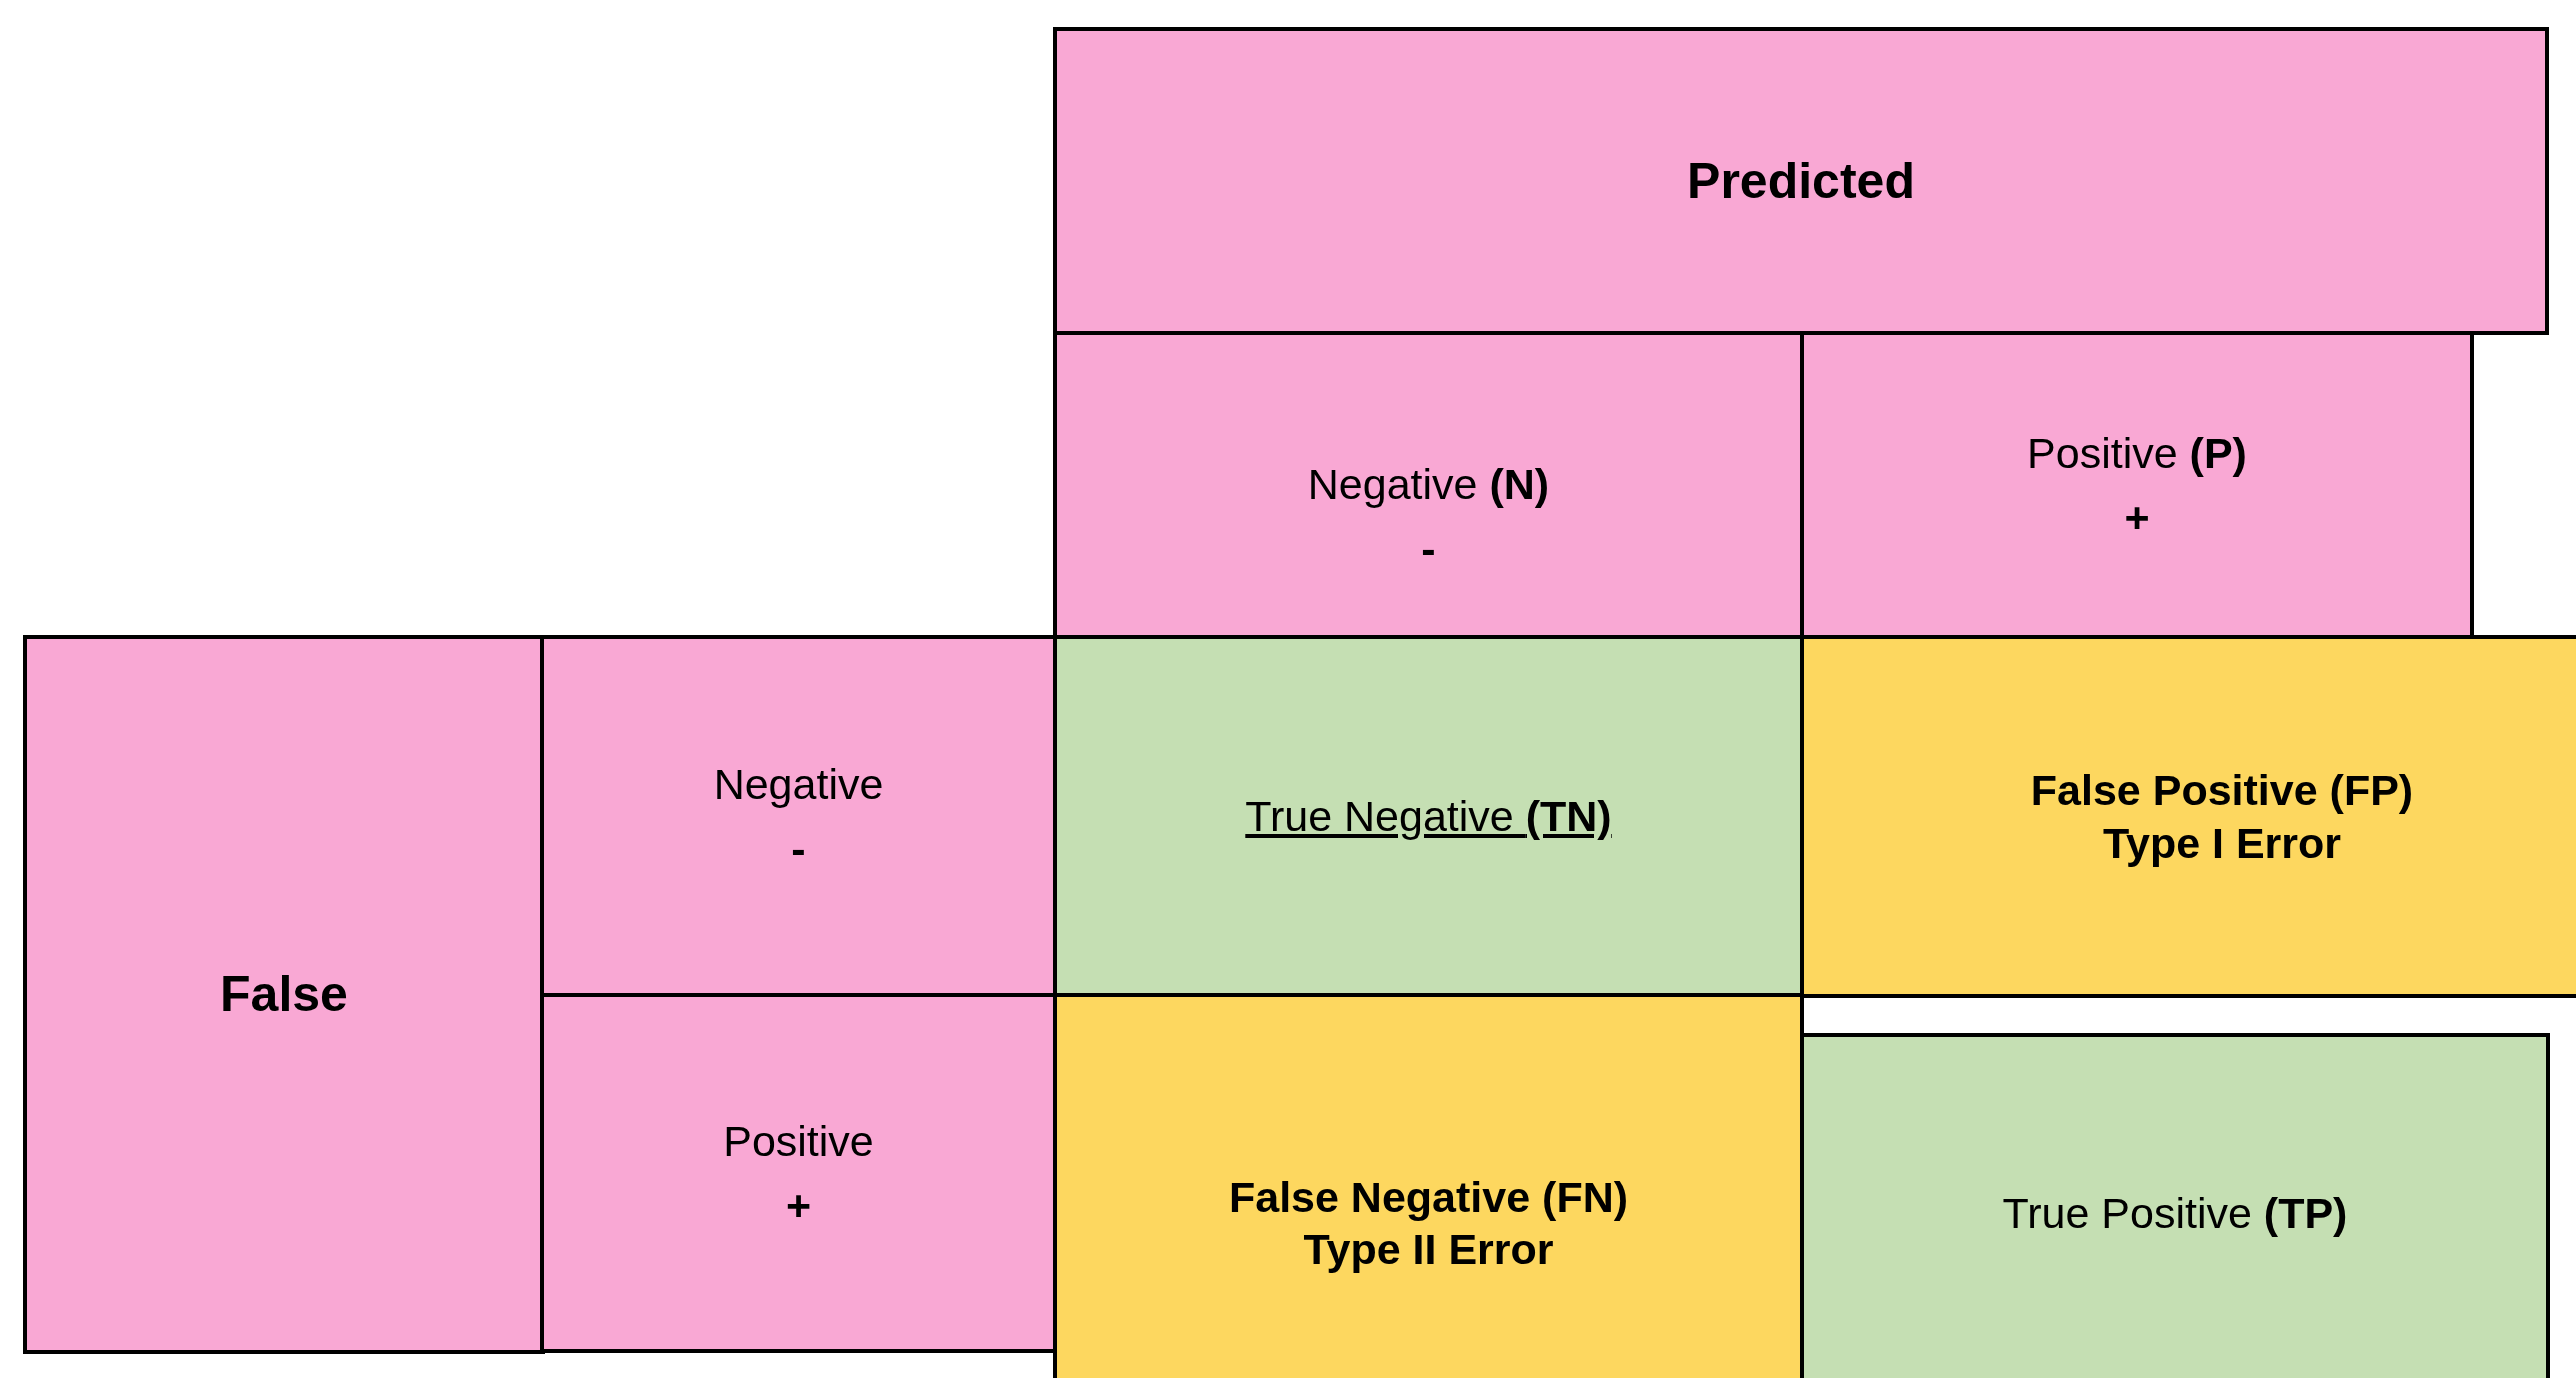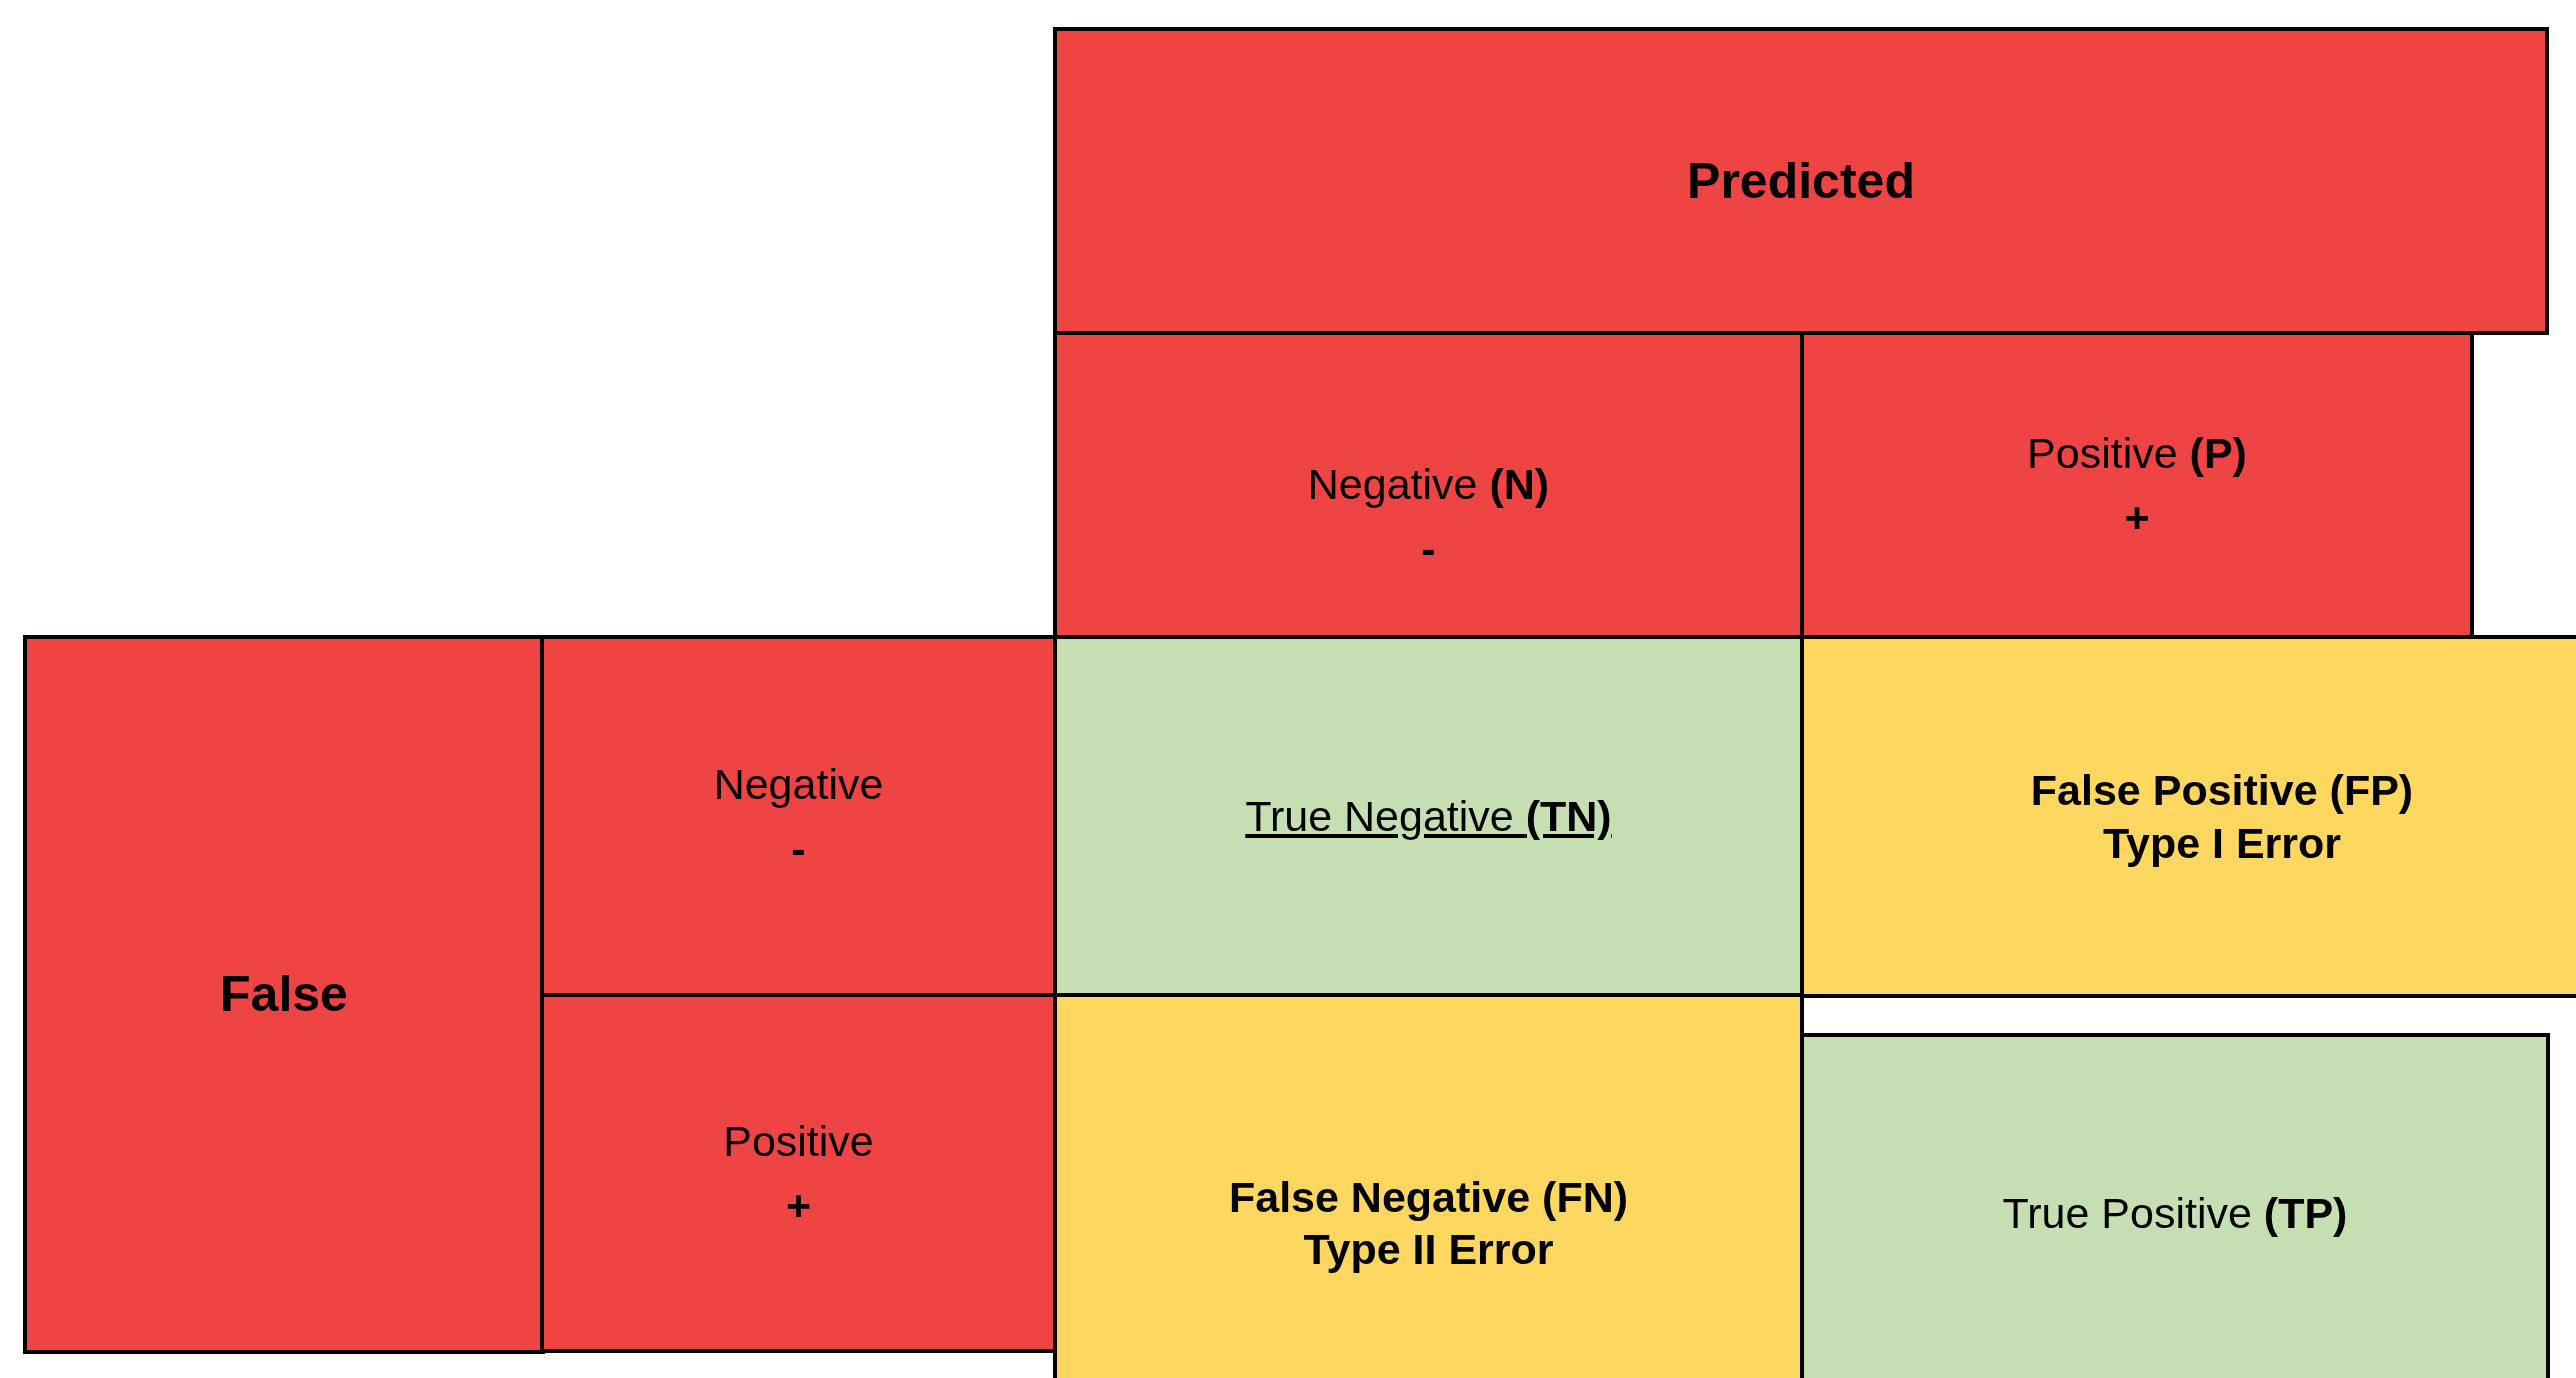--- a/index.html
+++ b/index.html
@@ -24,21 +24,21 @@
   
   .box {
     position: absolute;
     box-sizing: border-box;
     border: 4.3px solid #000000;
     display: flex;
     flex-direction: column;
     align-items: center;
     justify-content: center;
     text-align: center;
-    background: #ef4444;
+    background: #f9a8d4;
   }
 
   .line1, .line2 {
     display: block;
     line-height: 1.22;
     white-space: nowrap;
   }
 
   
   .t-head {

